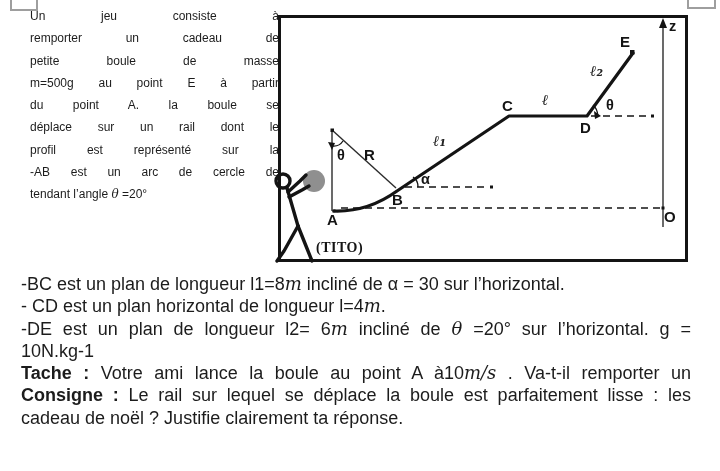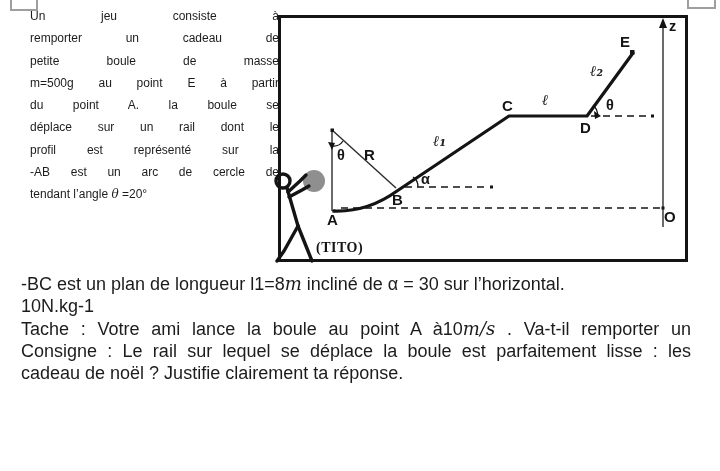--- a/index.html
+++ b/index.html
@@ -14,21 +14,21 @@
   .frag-tl{left:10px;top:-5px;width:24px;height:12px;}
   .frag-tr{left:687px;top:-5px;width:25px;height:10px;}
 
   
   .left-col{position:absolute;left:30px;top:5px;width:249px;
             font-size:12px;line-height:22.3px;}
   .rest{position:absolute;left:21px;top:273px;width:670px;
         font-size:18px;line-height:22.3px;}
   .jline{text-align:justify;text-align-last:justify;white-space:nowrap;}
   .jline.nolast{text-align-last:left;}
-  .b{font-weight:normal;}
+  .b{font-weight:bold;}
   .sym{font-family:"DejaVu Serif",serif;font-style:italic;}
 
   
   .figure{position:absolute;left:278px;top:15px;width:410px;height:247px;}
   .figure svg{overflow:visible;display:block;}
   .lbl{font:bold 15px "Liberation Sans",sans-serif;fill:#141414;}
   .lbl-sm{font:bold 14.5px "Liberation Sans",sans-serif;fill:#141414;}
   .lbl-script{font:italic 15px "DejaVu Serif",serif;font-weight:600;fill:#232323;}
   .lbl-serif{font:bold 14px "Liberation Serif",serif;fill:#141414;letter-spacing:.5px;}
   .rail{fill:none;stroke:#141414;stroke-width:3.2;stroke-linejoin:round;stroke-linecap:round;}
@@ -110,19 +110,21 @@
       <text class="lbl-sm" x="328" y="95">θ</text>
       <text class="lbl-script" x="155" y="131">ℓ₁</text>
       <text class="lbl-script" x="264" y="90">ℓ</text>
       <text class="lbl-script" x="312" y="61">ℓ₂</text>
       <text class="lbl-serif" x="38" y="237">(TITO)</text>
     </svg>
   </div>
 
   <div class="rest">
     <div class="jline nolast"><span>-BC est un plan de longueur l1=8</span><span class="sym">m</span><span> incliné de α = 30 sur l’horizontal.</span></div>
+    <div class="jline nolast"><span>- CD est un plan horizontal de longueur l=4</span><span class="sym">m</span><span>.</span></div>
+    <div class="jline"><span>-DE est un plan de longueur l2= 6</span><span class="sym">m</span><span> incliné de </span><span class="sym">θ</span><span> =20° sur l’horizontal. g =</span></div>
     <div class="jline nolast">10N.kg-1</div>
     <div class="jline"><span class="b">Tache :</span><span> Votre ami lance la boule au point A à10</span><span class="sym">m/s</span><span> . Va-t-il remporter un</span></div>
     <div class="jline"><span class="b">Consigne :</span><span> Le rail sur lequel se déplace la boule est parfaitement lisse : les</span></div>
     <div class="jline nolast">cadeau de noël ? Justifie clairement ta réponse.</div>
   </div>
 
 </div>
 
 </body></html>

